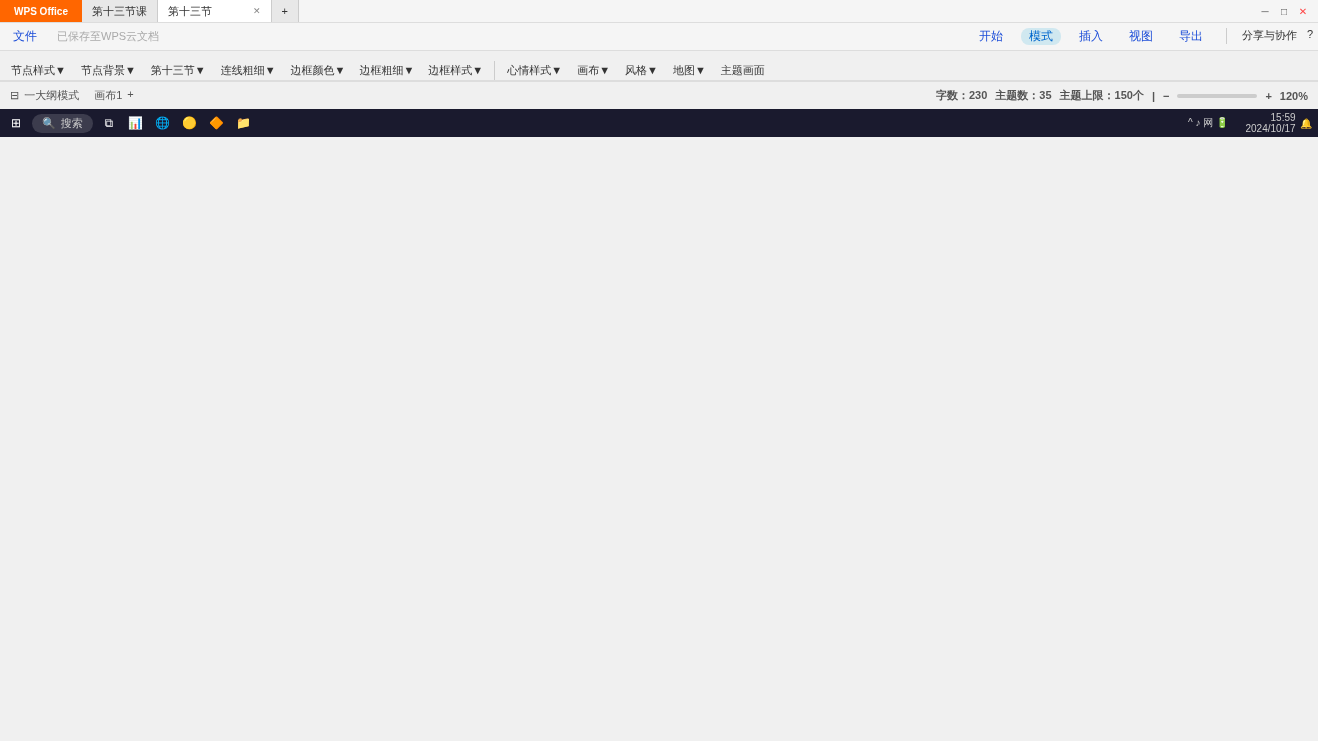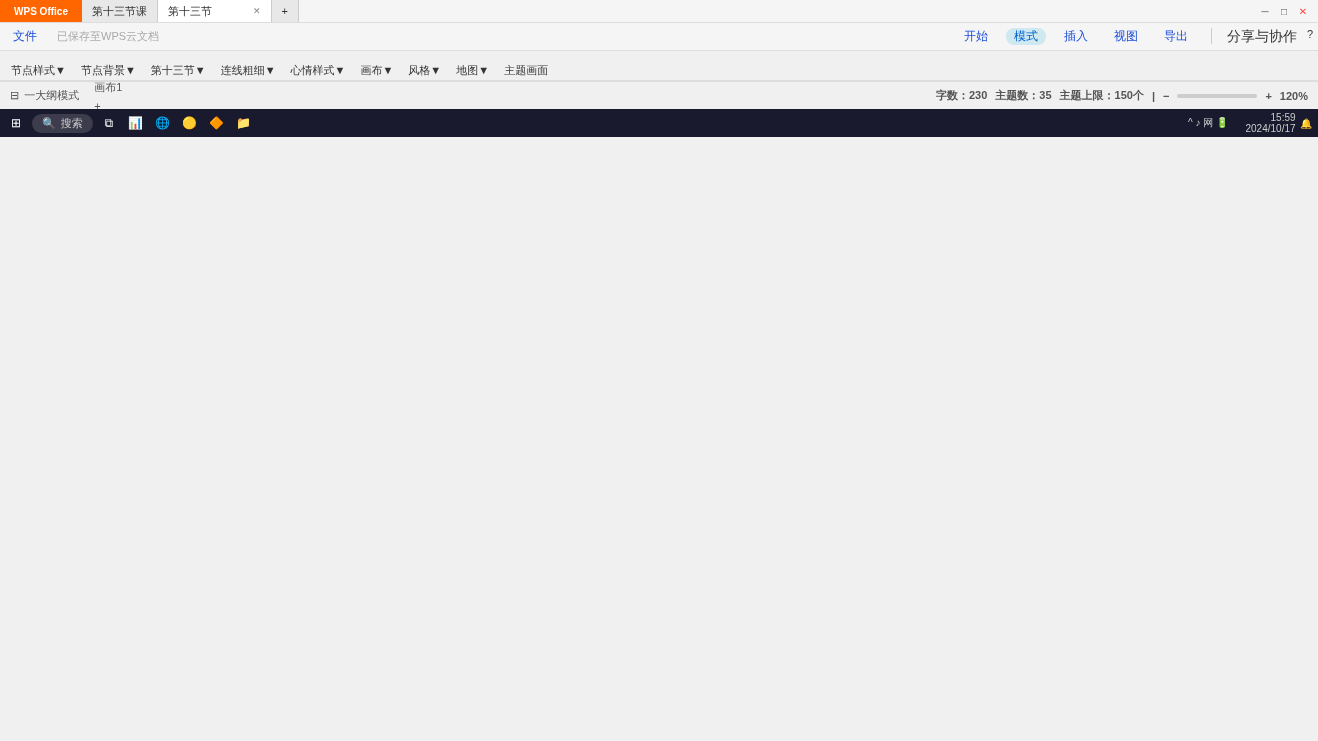--- a/index.html
+++ b/index.html
@@ -239,30 +239,35 @@
 <div class="menu-bar">
   <div class="menu-item">文件</div>
   <span style="font-size:11px;color:#aaa;margin:0 12px;">已保存至WPS云文档</span>
   <div class="menu-right">
     <div class="menu-item">开始</div>
     <div class="menu-item toolbar-active">模式</div>
     <div class="menu-item">插入</div>
     <div class="menu-item">视图</div>
     <div class="menu-item">导出</div>
     <div style="border-left:1px solid #ccc;margin:0 5px;height:16px;"></div>
-    <span style="font-size:14px;">分享与协作</span>
+    <span style="font-size:11px;">分享与协作</span>
     <span style="font-size:11px;">?</span>
   </div>
 </div>
 
 <div class="toolbar">
   <button class="toolbar-btn">节点样式▼</button>
   <button class="toolbar-btn">节点背景▼</button>
   <button class="toolbar-btn">第十三节▼</button>
   <button class="toolbar-btn">连线粗细▼</button>
+  <div class="toolbar-group">
+    <button class="toolbar-btn">边框颜色▼</button>
+    <button class="toolbar-btn">边框粗细▼</button>
+    <button class="toolbar-btn">边框样式▼</button>
+  </div>
   <button class="toolbar-btn">心情样式▼</button>
   <button class="toolbar-btn">画布▼</button>
   <button class="toolbar-btn">风格▼</button>
   <button class="toolbar-btn">地图▼</button>
   <button class="toolbar-btn">主题画面</button>
 </div>
 
 <div style="position:relative; flex:1; display:flex; flex-direction:column;">
   <div class="canvas" style="height: 580px; position:relative;">
 
@@ -297,21 +302,21 @@
       <path d="M 680 493 Q 710 493 720 493" stroke="#7EB8D4" stroke-width="1.5" fill="none"></path>
     </svg>
 
   </div>
 
   <div class="status-bar">
     <div style="display:flex;align-items:center;gap:5px;">
       <span>⊟</span>
       <span>一大纲模式</span>
     </div>
-    <div style="display:flex;align-items:flex-start;gap:5px;flex-direction:column;">
+    <div style="display:flex;align-items:flex-start;gap:5px;">
       <span>画布1</span>
       <span style="cursor:pointer;">+</span>
     </div>
     <div class="status-bar-right">
       <span>字数：230</span>
       <span>主题数：35</span>
       <span>主题上限：150个</span>
       <span>|</span>
       <span style="cursor:pointer;">−</span>
       <span style="width:80px;height:4px;background:#ccc;border-radius:2px;display:inline-block;cursor:pointer;"></span>

